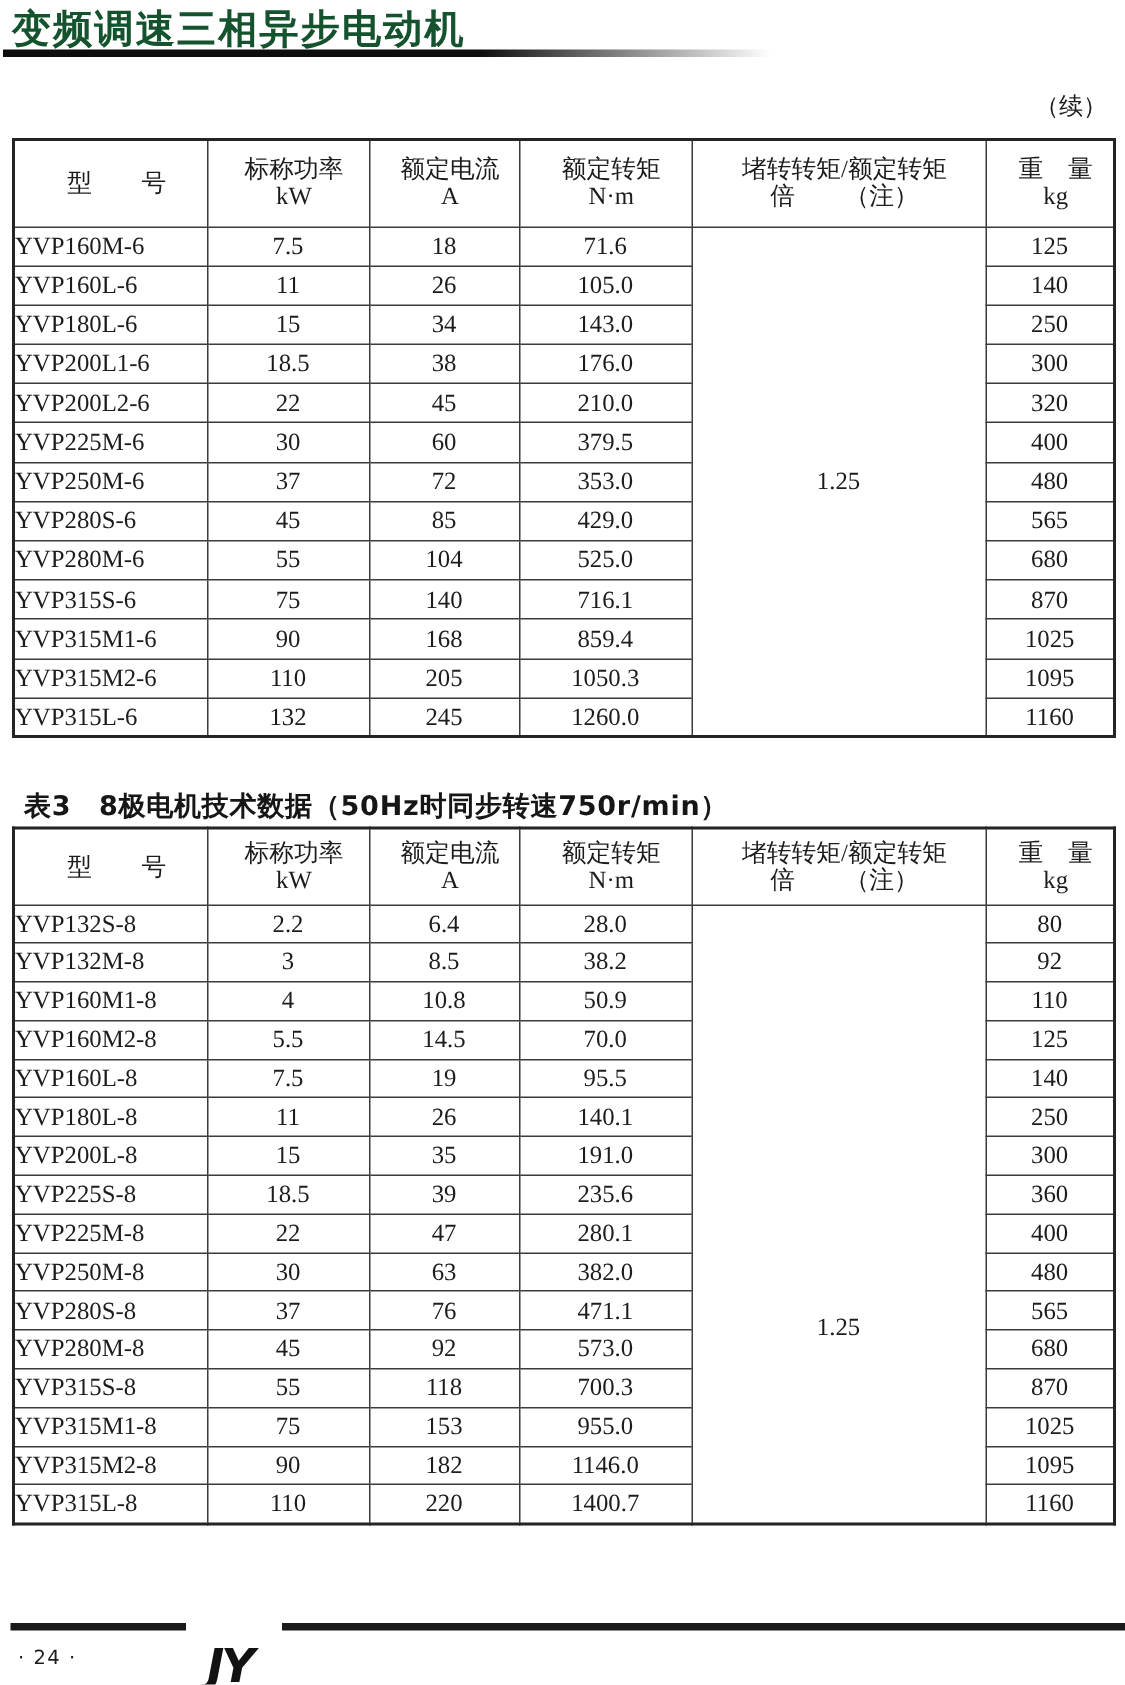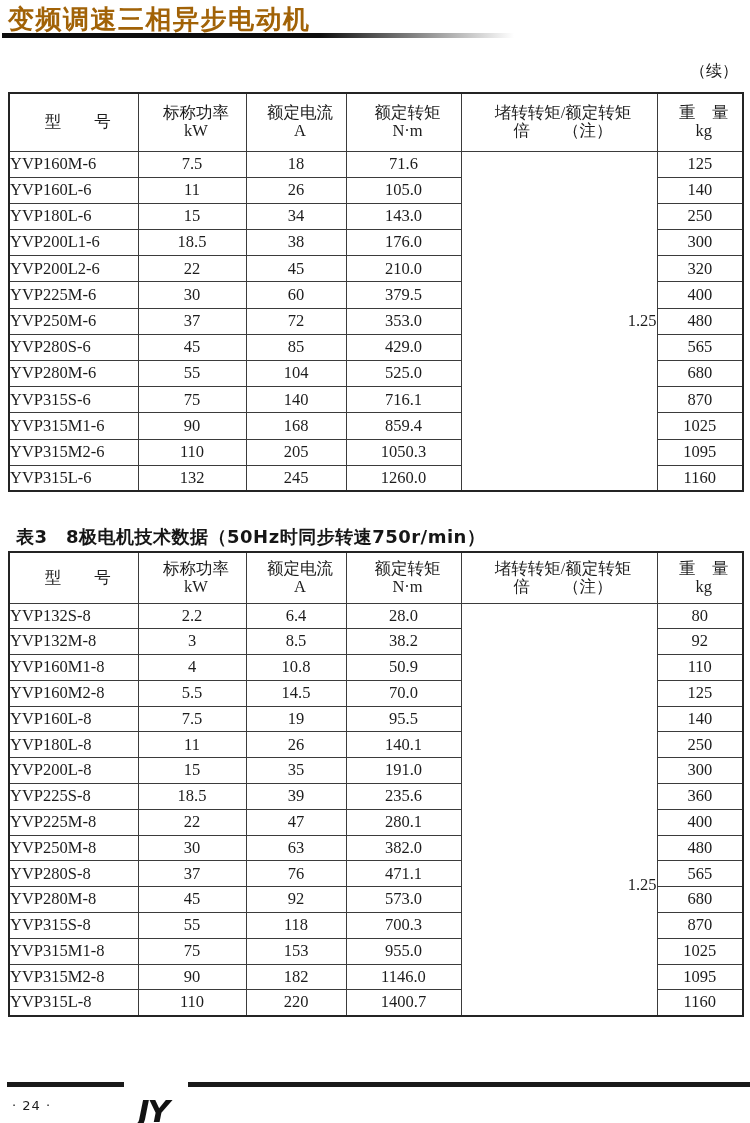--- a/index.html
+++ b/index.html
@@ -6,21 +6,21 @@
   body {
     width:750px; height:1123px; background:#ffffff; position:relative;
     font-family:"Liberation Serif","DejaVu Serif",serif; color:#1c1c1c;
     overflow:hidden;
   }
   .page { position:absolute; inset:0; }
 
   .page-title {
     position:absolute; left:8px; top:2px; margin:0;
     font-family:"DejaVu Sans","Liberation Sans",sans-serif;
-    font-weight:bold; font-size:26px; letter-spacing:1.5px; color:#a16207;
+    font-weight:bold; font-size:26px; letter-spacing:1.5px; color:#14532d;
   }
   .title-rule {
     position:absolute; left:2px; top:33px; width:512px; height:4.5px;
     background:linear-gradient(to right,#0d0d0d 0%,#0d0d0d 62%,rgba(13,13,13,0) 100%);
   }
   .continued {
     position:absolute; right:12px; top:61px; font-size:16px; color:#1c1c1c;
   }
 
   table.spec-table {
@@ -39,21 +39,21 @@
   td {
     font-size:16.5px; text-align:center; padding:0; line-height:1;
     white-space:nowrap; overflow:hidden;
   }
   .t1 tbody tr { height:26.2px; }
   .t2 tbody tr { height:25.8px; }
   td.model { text-align:left; }
   td.ratio-cell { position:relative; }
   .ratio-text {
     position:absolute; left:0; right:0; top:50%;
-    transform:translateY(-50%); text-align:right;
+    transform:translateY(-50%); text-align:center;
   }
   .t2 .ratio-text { top:68.5%; }
 
   .t2-title {
     position:absolute; left:8px; top:517px; margin:8px;
     font-family:"DejaVu Sans","Liberation Sans",sans-serif;
     font-weight:bold; font-size:18px; color:#161616; letter-spacing:0.5px;
   }
 
   .note {

